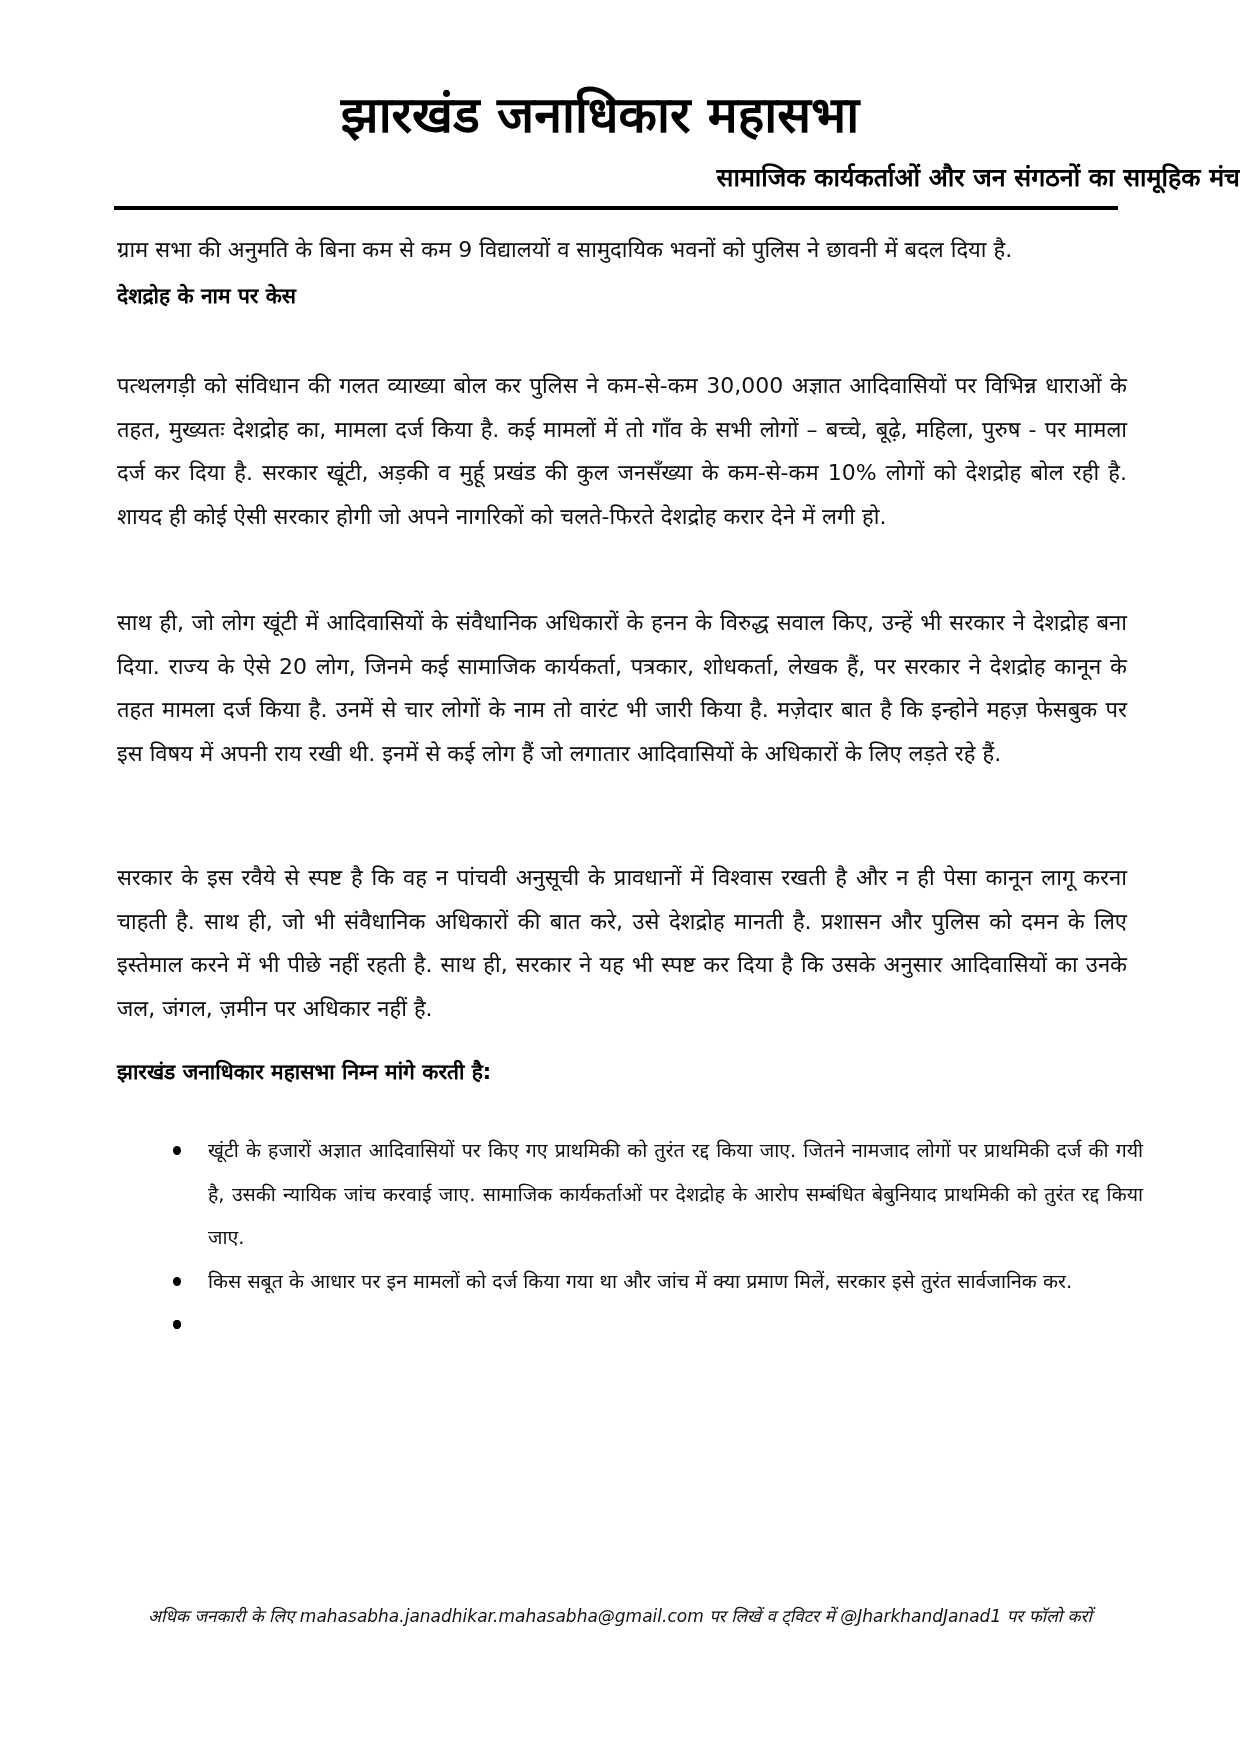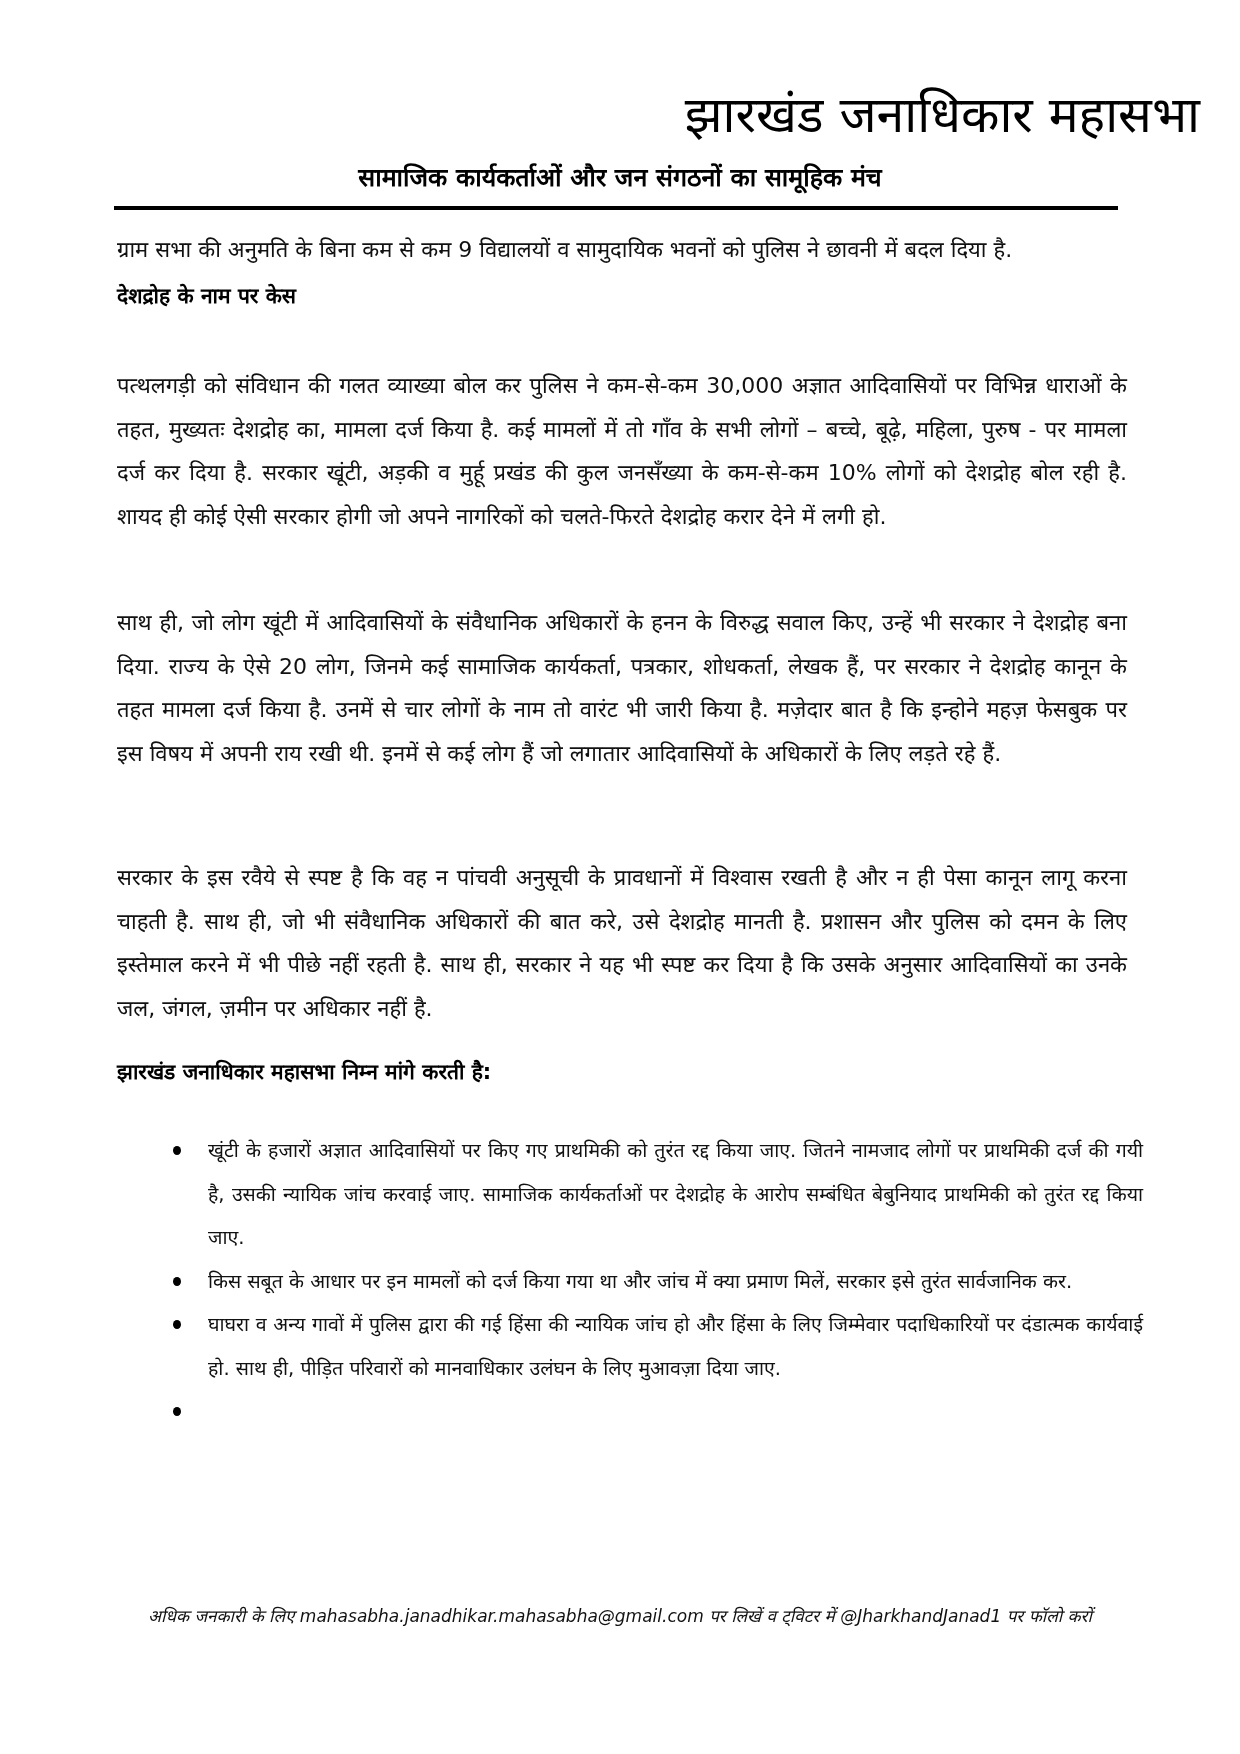--- a/index.html
+++ b/index.html
@@ -18,32 +18,32 @@
     .page {
       position: absolute;
       left: 0; top: 0;
       width: 1240px;
       height: 1754px;
     }
     .title {
       position: absolute;
       left: 0; width: 1200px;
       top: 80px;
-      text-align: right;
+      text-align: center;
       font-size: 50px;
-      font-weight: normal;
+      font-weight: bold;
       line-height: 70px;
       letter-spacing: 0px;
       color: #000;
     }
     .subtitle {
       position: absolute;
       left: 0; width: 1240px;
       top: 160px;
-      text-align: center;
+      text-align: right;
       font-size: 25px;
       font-weight: bold;
       line-height: 36px;
       color: #000;
     }
     .rule {
       position: absolute;
       left: 114px;
       width: 1004px;
       top: 206px;
@@ -128,21 +128,20 @@
     <li class="bullet-item">
       <span class="bullet-dot"></span>
       <span>खूंटी के हजारों अज्ञात आदिवासियों पर किए गए प्राथमिकी को तुरंत रद्द किया जाए. जितने नामजाद लोगों पर प्राथमिकी दर्ज की गयी है, उसकी न्यायिक जांच करवाई जाए.  सामाजिक कार्यकर्ताओं पर देशद्रोह के आरोप सम्बंधित बेबुनियाद प्राथमिकी को तुरंत रद्द किया जाए.</span>
     </li>
     <li class="bullet-item">
       <span class="bullet-dot"></span>
       <span>किस सबूत के आधार पर इन मामलों को दर्ज किया गया था और जांच में क्या प्रमाण मिलें, सरकार इसे तुरंत सार्वजानिक कर.</span>
     </li>
     <li class="bullet-item">
       <span class="bullet-dot"></span>
-      <span>घाघरा व अन्य गावों में पुलिस द्वारा की गई हिंसा की न्यायिक जांच हो और हिंसा के लिए जिम्मेवार पदाधिकारियों पर दंडात्मक कार्यवाई हो. साथ ही, पीड़ित परिवारों को मानवाधिकार उलंघन के लिए मुआवज़ा दिया जाए.</span>
     </li>
     <li class="bullet-item">
       <span class="bullet-dot"></span>
     </li>
   </ul>
 
   <div class="footer">
     <span>अधिक जनकारी के लिए </span><span>mahasabha.janadhikar.mahasabha@gmail.com</span><span> पर लिखें व ट्विटर में </span><span>@JharkhandJanad1</span><span> पर फॉलो करों</span>
   </div>
 

